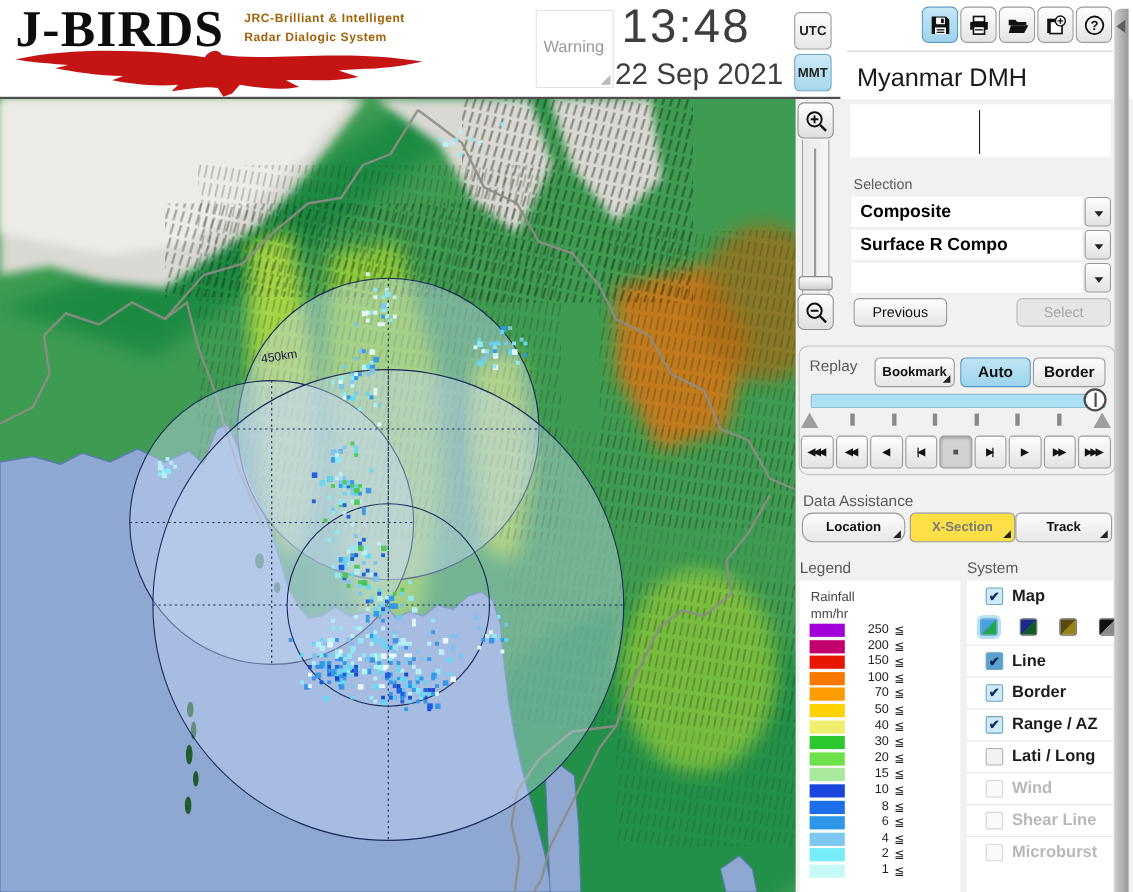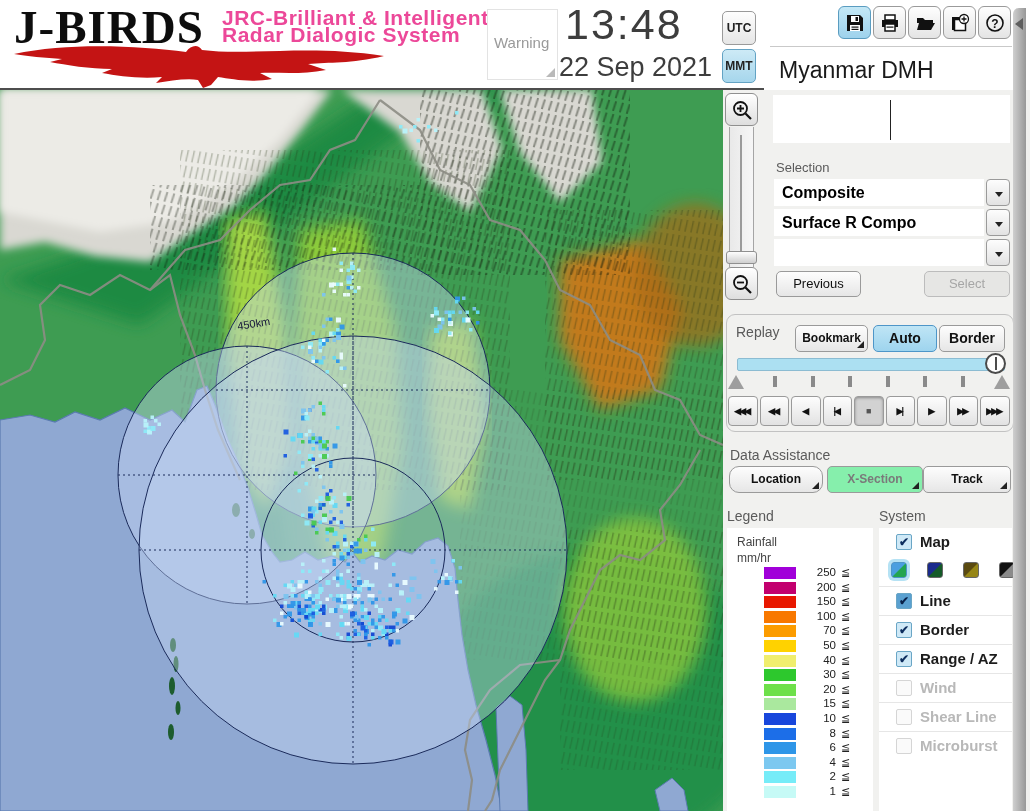--- a/index.html
+++ b/index.html
@@ -4,21 +4,21 @@
 <style>
   * { margin:0; padding:0; box-sizing:border-box; }
   html,body { width:1030px; height:811px; overflow:hidden; background:#f1f1ef;
     font-family:"Liberation Sans", sans-serif; position:relative; }
   .abs { position:absolute; }
 
   
   #header { left:0; top:0; width:1030px; height:90px; background:#ffffff; }
   #logo-title { left:14px; top:0px; font-family:Liberation Serif, serif; font-weight:bold;
     font-size:47px; color:#0d0d0d; letter-spacing:1px; }
-  #logo-tagline { left:222px; top:9px; color:#ec4899; font-weight:bold; font-size:21px;
+  #logo-tagline { left:222px; top:9px; color:#a16207; font-weight:bold; font-size:11px;
     line-height:17px; letter-spacing:0.5px; }
   #eagle { left:10px; top:42px; }
   #warning-box { left:487px; top:9px; width:71px; height:71px; background:#fff;
     border:1px solid #e3e3e3; }
   #warning-label { left:6px; top:24px; color:#9a9a9a; font-size:15px; }
   #warning-grip { right:2px; bottom:2px; width:0; height:0;
     border-left:9px solid transparent; border-bottom:9px solid #b9b9b9; }
   #clock-time { left:565px; top:0px; font-size:43px; color:#3d3d3d; font-weight:500; letter-spacing:2px;}
   #clock-date { left:559px; top:52px; font-size:27px; color:#3d3d3d; }
   .tz-btn { width:34px; height:34px; border:1px solid #9a9a9a; border-radius:5px;
@@ -94,29 +94,29 @@
   #playback-row { left:728px; top:396px; width:284px; display:flex; gap:2px; }
   .pb-btn { width:29.5px; height:30px; border:1px solid #9a9a9a; border-radius:4px;
     background:linear-gradient(#fdfdfd,#e2e2e2); color:#111; font-size:9px; font-weight:bold;
     display:flex; align-items:center; justify-content:center; letter-spacing:-2px;
     cursor:pointer; padding-right:2px; }
   .pb-btn.active { background:#d2d2d2; box-shadow:inset 0 1px 3px rgba(0,0,0,.35); color:#555; }
 
   
   #lbl-da { left:730px; top:447px; font-size:14px; }
   #btn-location { left:729px; top:466px; width:94px;border-radius:10px; }
-  #btn-xsection { left:827px; top:466px; width:96px; background:#86efac; color:#7a7a7a; }
+  #btn-xsection { left:827px; top:466px; width:96px; background:#fde047; color:#7a7a7a; }
   #btn-track { left:923px; top:466px; width:88px; }
 
   
   #lbl-legend { left:727px; top:508px; font-size:14px; }
   #lbl-overlay { left:879px; top:508px; font-size:14px; }
   #legend-panel { left:727px; top:528px; width:146px; height:283px; background:#fff; }
   #legend-title { left:10px; top:6px; font-size:12px; color:#444; line-height:16px; }
-  #legend-rows { left:0; top:38px; width:132px;margin-left:28px; }
+  #legend-rows { left:0; top:38px; width:132px; }
   .lg-row { position:relative; height:14.6px; }
   .lg-swatch { position:absolute; left:9px; top:1px; width:32px; height:12px; }
   .lg-val { position:absolute; left:45px; top:0px; width:36px; text-align:right;
     font-size:11.5px; color:#222; }
   .lg-op { position:absolute; left:86px; top:0px; font-size:11px; color:#222; }
   #overlay-panel { left:879px; top:528px; width:133px; height:290px; background:#fff; }
   .ov-row { position:relative; height:29px; border-top:1px solid #e6e6e6; }
   .ov-row.first { border-top:none; height:28px; }
   .ov-check { position:absolute; left:17px; top:6px; width:16px; height:16px;
     border:1px solid #6aa6c6; background:#cfe9f7; border-radius:2px; font-size:12px;
@@ -1030,20 +1030,24 @@
     </div>
     <div class="ov-row">
       <div class="ov-check">✔</div>
       <div class="ov-label">Border</div>
     </div>
     <div class="ov-row">
       <div class="ov-check">✔</div>
       <div class="ov-label">Range / AZ</div>
     </div>
     <div class="ov-row">
+      <div class="ov-check off"></div>
+      <div class="ov-label">Lati / Long</div>
+    </div>
+    <div class="ov-row">
       <div class="ov-check disabled"></div>
       <div class="ov-label disabled">Wind</div>
     </div>
     <div class="ov-row">
       <div class="ov-check disabled"></div>
       <div class="ov-label disabled">Shear Line</div>
     </div>
     <div class="ov-row">
       <div class="ov-check disabled"></div>
       <div class="ov-label disabled">Microburst</div>

